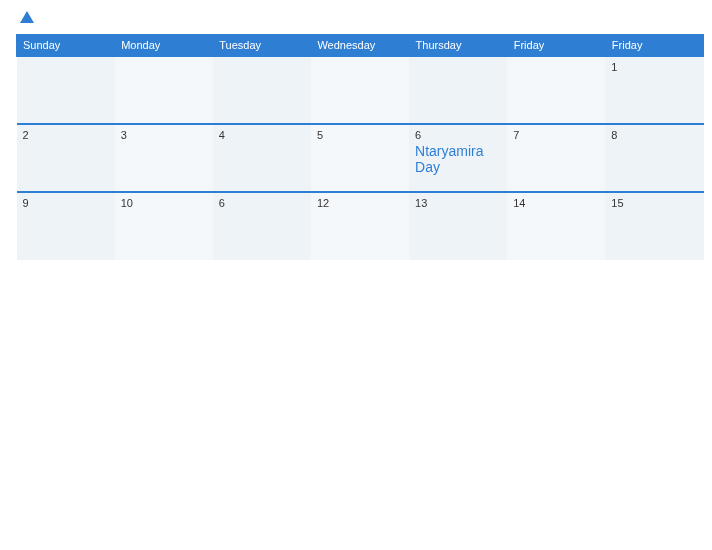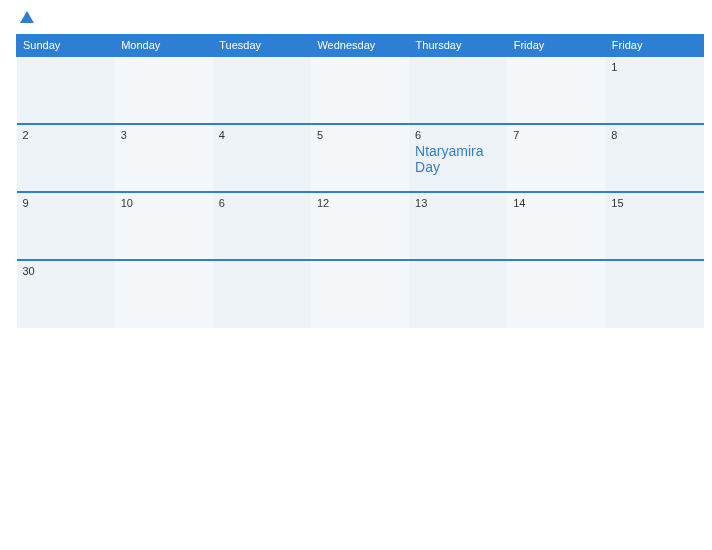--- a/index.html
+++ b/index.html
@@ -186,26 +186,15 @@
           <td>
             <span class="day-num">13</span>
           </td>
           <td>
             <span class="day-num">14</span>
           </td>
           <td>
             <span class="day-num">15</span>
           </td>
         </tr>
-        <tr>
-          <td>
-            <span class="day-num">30</span>
-          </td>
-          <td></td>
-          <td></td>
-          <td></td>
-          <td></td>
-          <td></td>
-          <td></td>
-        </tr>
       </tbody>
   </table>
 </div>
 
 </body></html>

